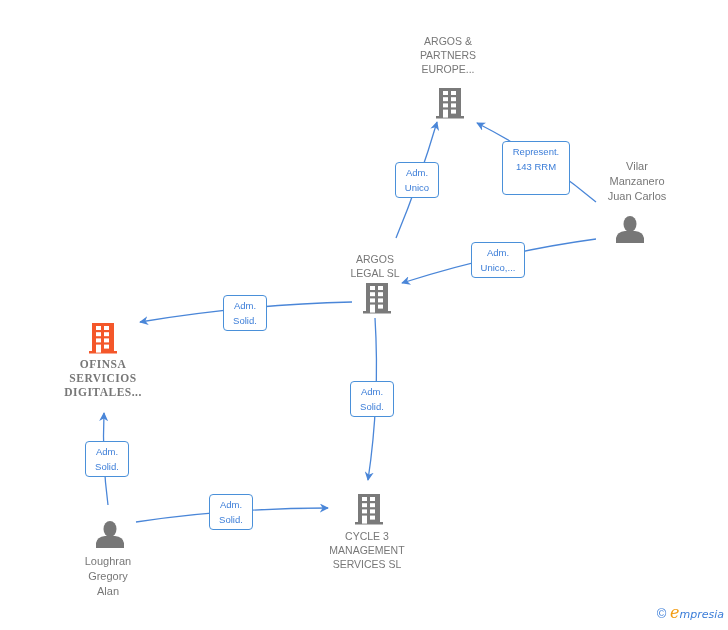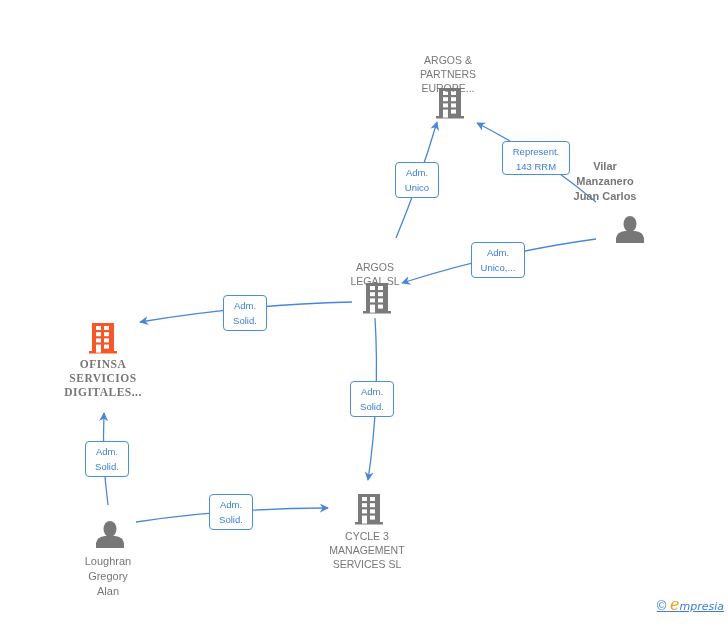--- a/index.html
+++ b/index.html
@@ -6,21 +6,21 @@
   body { width: 728px; height: 630px; position: relative; overflow: hidden;
          font-family: "Liberation Sans", sans-serif; }
   #graph { position: absolute; left: 0; top: 0; width: 728px; height: 630px; }
   .node-label { position: absolute; text-align: center; color: #777777;
                 font-size: 11px; line-height: 15px; white-space: pre-line; }
   .node-label.company { font-size: 10.5px; line-height: 14px; }
   .node-label.highlight { color: #777777; font-weight: bold; font-size: 11.5px; letter-spacing: 0.5px; font-family: Liberation Serif, serif; }
   .edge-label { position: absolute; background: #fff; border: 1px solid #4a90d9;
                 border-radius: 4px; color: #3b7dd8; font-size: 9.5px; line-height: 15px;
                 text-align: center; white-space: pre-line; padding: 2px 5px; box-sizing: border-box; }
-  .footer { position: absolute; right: 4px; bottom: 16px; font-size: 13px; color: #3b7dd8; text-decoration: underline; }
+  .footer { position: absolute; right: 4px; bottom: 8px; font-size: 13px; color: #3b7dd8; }
   .footer .brand { color: #f39c12; font-style: italic; font-family: "DejaVu Serif", serif; font-size: 16px; }
   .footer .rest { color: #3b7dd8; font-style: italic; font-family: "DejaVu Sans", sans-serif; font-size: 11px; }
 </style>
 </head>
 <body>
 
 <svg id="graph" xmlns="http://www.w3.org/2000/svg" width="728" height="630">
   <defs>
     <marker id="arrow" viewBox="0 0 10 10" refX="9" refY="5" markerWidth="9" markerHeight="9" orient="auto-start-reverse" markerUnits="userSpaceOnUse">
       <path d="M0,0 L10,5 L0,10 L3,5 Z" fill="#4a86d8"></path>
@@ -91,39 +91,39 @@
         <rect x="370" y="509.4" width="5" height="4" fill="#ffffff"></rect>
         <rect x="362" y="515.6" width="5" height="8" fill="#ffffff"></rect>
         <rect x="370" y="515.6" width="5" height="4" fill="#ffffff"></rect>
       </g>
     </g>
 </svg>
 
 <div id="labels-layer">
     <div class="edge-label" style="width: 44px; height: 36px; left: 395px; top: 162px;">Adm.
 Unico</div>
-    <div class="edge-label" style="width: 68px; height: 34px; left: 502px; top: 141px;">Represent.
+    <div class="edge-label" style="width: 68px; height: 54px; left: 502px; top: 141px;">Represent.
 143 RRM</div>
     <div class="edge-label" style="width: 54px; height: 36px; left: 471px; top: 242px;">Adm.
 Unico,...</div>
     <div class="edge-label" style="width: 44px; height: 36px; left: 223px; top: 295px;">Adm.
 Solid.</div>
     <div class="edge-label" style="width: 44px; height: 36px; left: 350px; top: 381px;">Adm.
 Solid.</div>
     <div class="edge-label" style="width: 44px; height: 36px; left: 85px; top: 441px;">Adm.
 Solid.</div>
     <div class="edge-label" style="width: 44px; height: 36px; left: 209px; top: 494px;">Adm.
 Solid.</div>
-    <div class="node-label company" style="width: 90px; left: 403px; top: 34px; margin-top: 19px;">ARGOS &amp;
+    <div class="node-label company" style="width: 90px; left: 403px; top: 34px;">ARGOS &amp;
 PARTNERS
 EUROPE...</div>
-    <div class="node-label" style="width: 90px; left: 560px; top: 159px; font-weight: bold;">Vilar
+    <div class="node-label" style="width: 90px; left: 592px; top: 159px;">Vilar
 Manzanero
 Juan Carlos</div>
-    <div class="node-label company" style="width: 80px; left: 335px; top: 260px;">ARGOS
+    <div class="node-label company" style="width: 80px; left: 335px; top: 252px;">ARGOS
 LEGAL SL</div>
     <div class="node-label company highlight" style="width: 100px; left: 53px; top: 357px;">OFINSA
 SERVICIOS
 DIGITALES...</div>
     <div class="node-label" style="width: 90px; left: 63px; top: 554px; text-align: center;">Loughran
 Gregory
 Alan</div>
     <div class="node-label company" style="width: 110px; left: 312px; top: 529px;">CYCLE 3
 MANAGEMENT
 SERVICES  SL</div>

